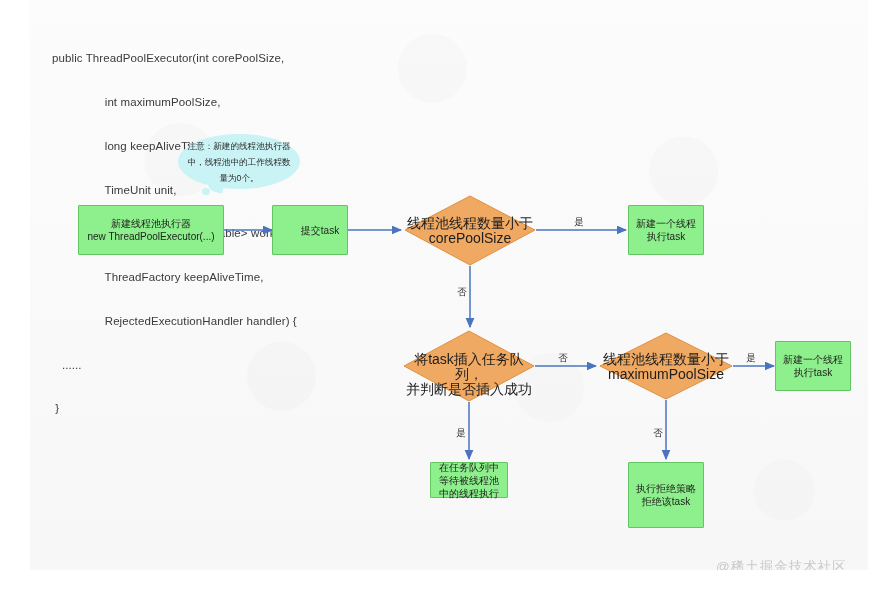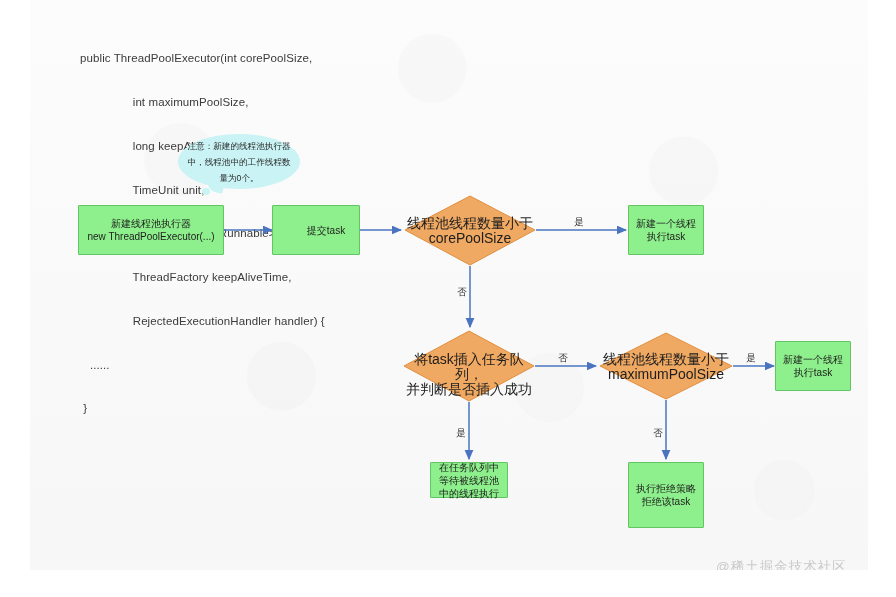--- a/index.html
+++ b/index.html
@@ -61,21 +61,21 @@
     position: absolute;
     left: 22px;
     top: 22px;
     color: #3a3a3a;
     font-size: 11.5px;
     line-height: 14.6px;
     white-space: pre;
     font-family: "Liberation Sans", "DejaVu Sans", sans-serif;
     letter-spacing: 0.1px;
   }
-  .code-line { display: block; white-space: pre; margin-left: 28px; }
+  .code-line { display: block; white-space: pre; }
 
   
   #flow {
     position: absolute;
     left: 0; top: 0;
     width: 838px; height: 570px;
   }
 
   
   .node {
@@ -230,21 +230,21 @@
     <div id="callout-tail2"></div>
     <div id="callout">
       <span>注意：新建的线程池执行器中，线程池中的工作线程数量为0个。</span>
     </div>
 
     <div class="node box" style="left:48px; top:205px; width:146px; height:50px;">
       <span class="node-text">新建线程池执行器
 new ThreadPoolExecutor(...)</span>
     </div>
 
-    <div class="node box" style="left:242px; top:205px; width:88px; height:50px;padding-left:20px;">
+    <div class="node box" style="left:242px; top:205px; width:76px; height:50px;padding-left:20px;">
       <span class="node-text">提交task</span>
     </div>
 
     <div class="node box" style="left:598px; top:205px; width:76px; height:50px;">
       <span class="node-text">新建一个线程
 执行task</span>
     </div>
 
     <div class="node box" style="left:745px; top:341px; width:76px; height:50px;">
       <span class="node-text">新建一个线程

